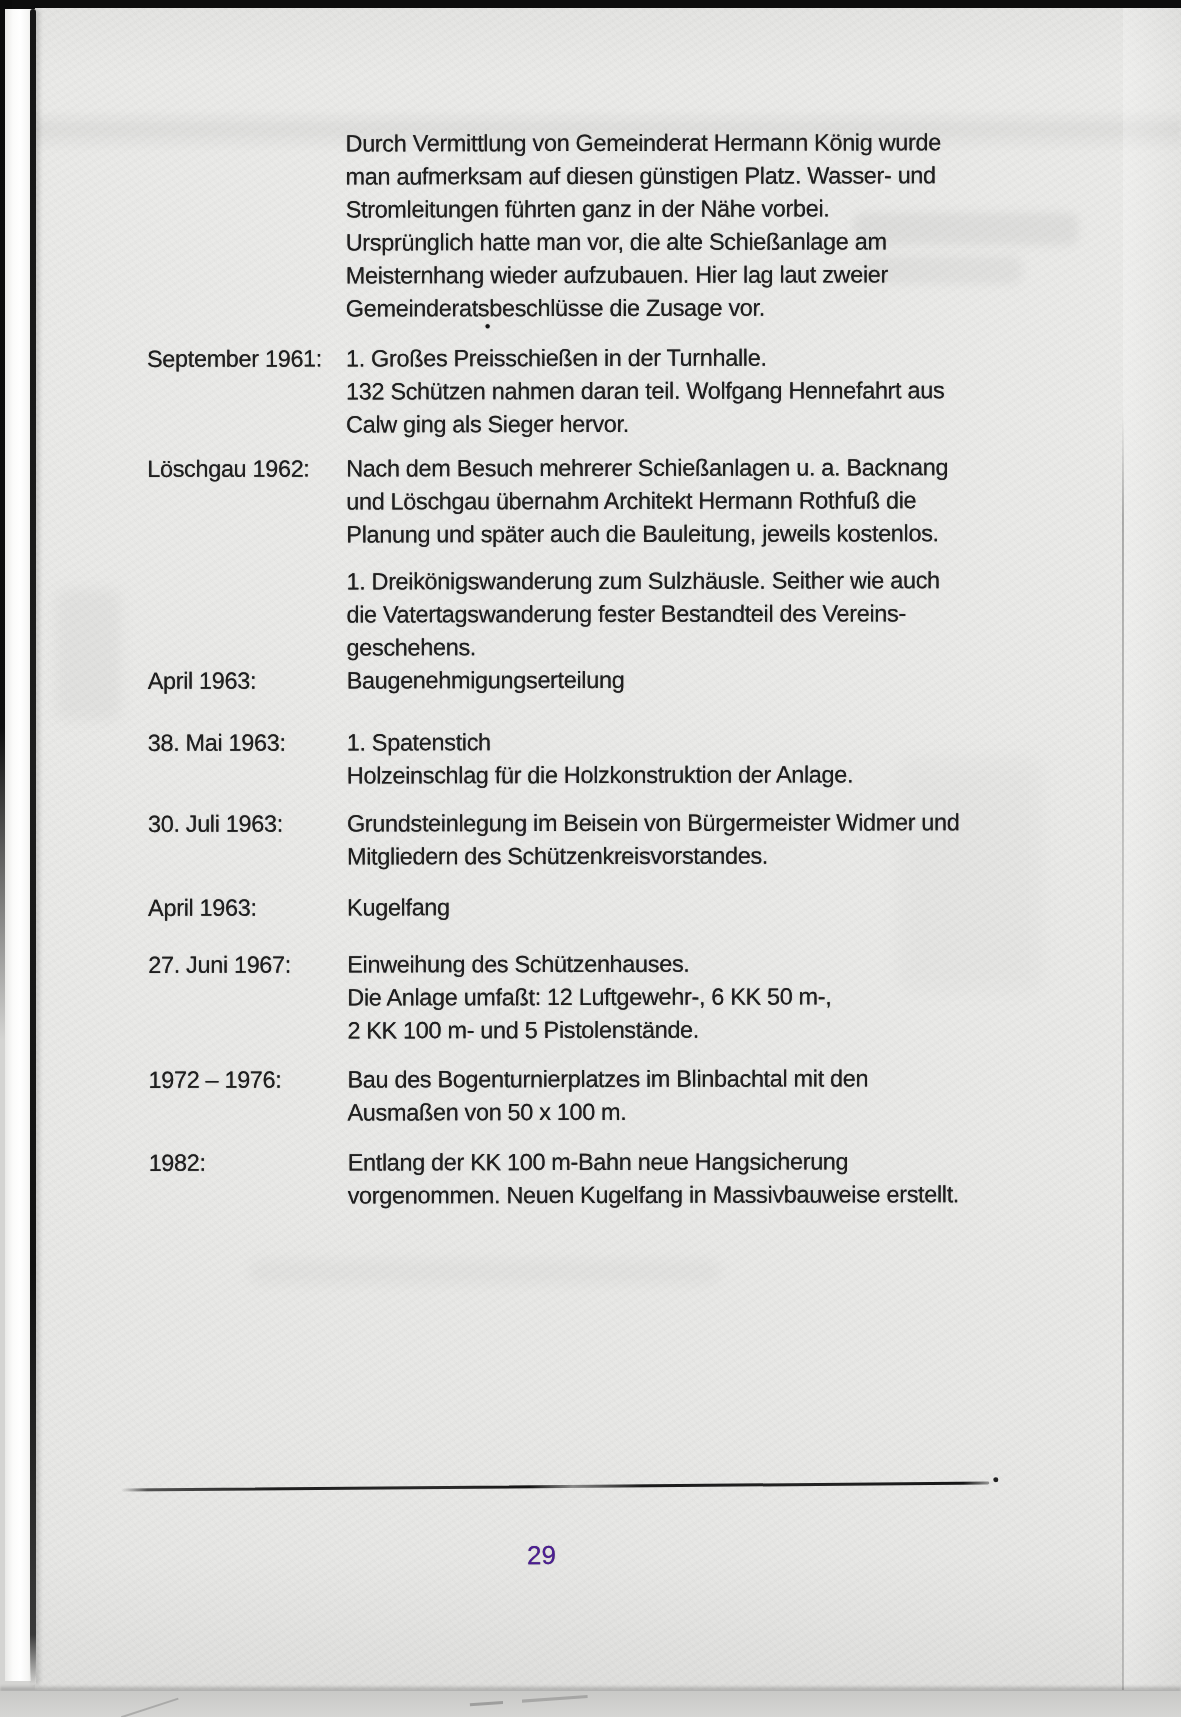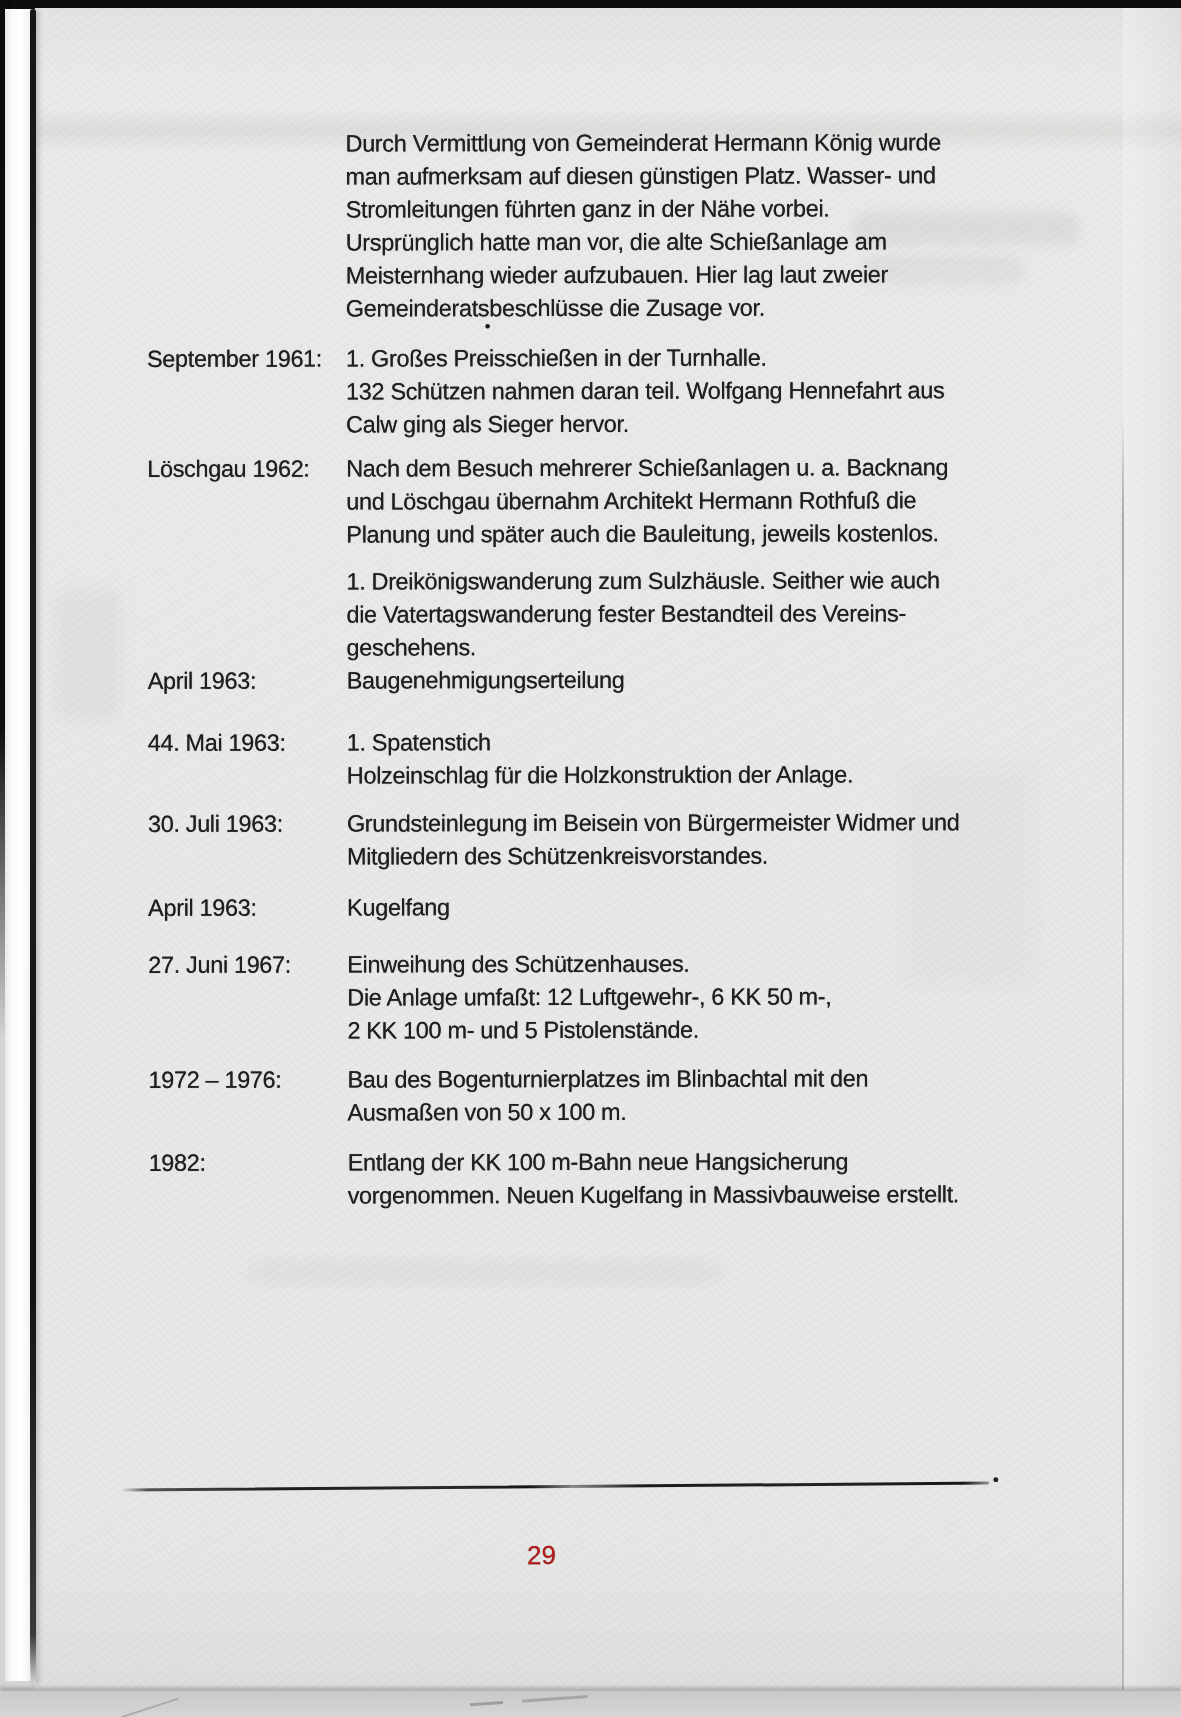--- a/index.html
+++ b/index.html
@@ -126,21 +126,21 @@
       rgba(25,25,25,0.4) 100%);
   }
   .footer-rule-dot {
     position: absolute; left: 992px; top: 1478px; width: 5px; height: 5px;
     border-radius: 50%; background: #222;
   }
   .page-number {
     position: absolute; left: 420px; top: 1540px; width: 240px;
     text-align: center;
     font-size: 26px; letter-spacing: 0;
-    color: #b91c1c;
+    color: #4c1d95;
     text-shadow: 0 0 0.7px rgba(30,30,30,0.8);
   }
   .pencil-marks {
     position: absolute; left: 468px; top: 1699px; width: 118px; height: 3px;
     transform: rotate(-4deg);
     background: linear-gradient(90deg,
       rgba(110,110,110,0.5) 0 28%, rgba(110,110,110,0) 28% 44%,
       rgba(120,120,120,0.45) 44% 100%);
   }
   .corner-mark {
@@ -201,21 +201,21 @@
   </div>
 
   <div class="t-row row-2">
     <div class="t-date body-text">April 1963:</div>
     <div class="t-texts">
       <div class="t-para body-text">Baugenehmigungserteilung</div>
     </div>
   </div>
 
   <div class="t-row row-3">
-    <div class="t-date body-text">44. Mai 1963:</div>
+    <div class="t-date body-text">38. Mai 1963:</div>
     <div class="t-texts">
       <div class="t-para body-text">1. Spatenstich
 Holzeinschlag für die Holzkonstruktion der Anlage.</div>
     </div>
   </div>
 
   <div class="t-row row-4">
     <div class="t-date body-text">30. Juli 1963:</div>
     <div class="t-texts">
       <div class="t-para body-text">Grundsteinlegung im Beisein von Bürgermeister Widmer und

